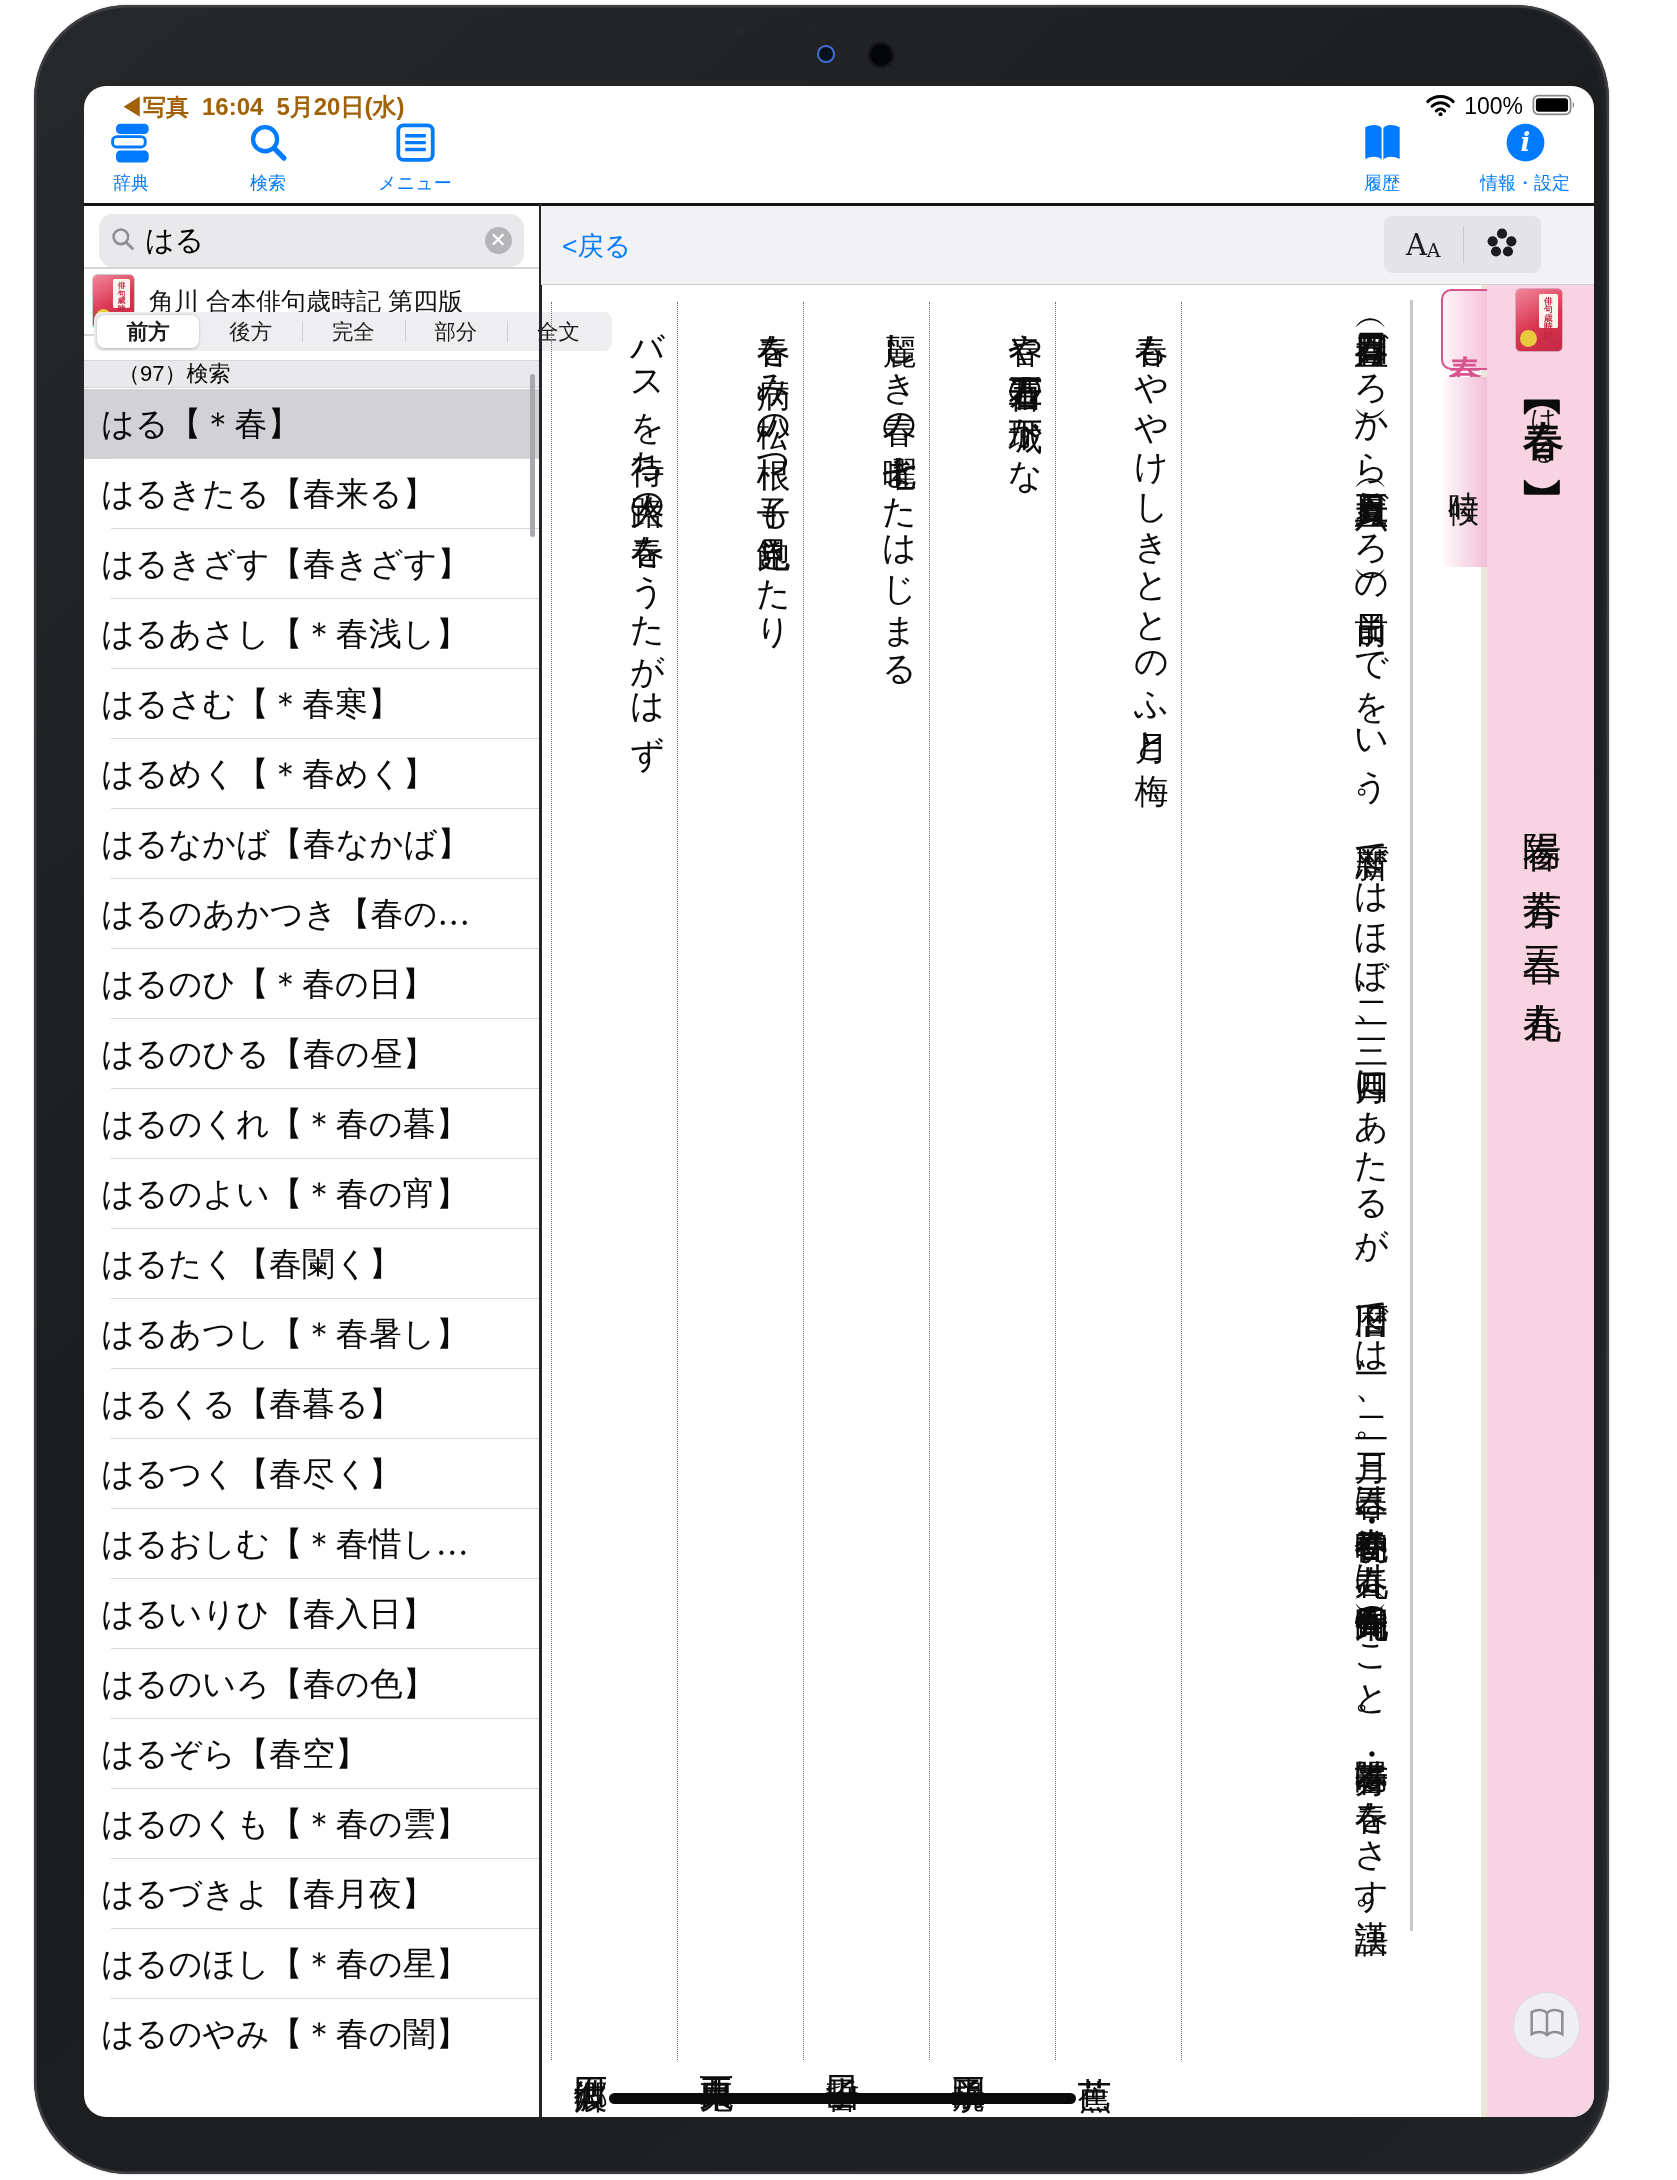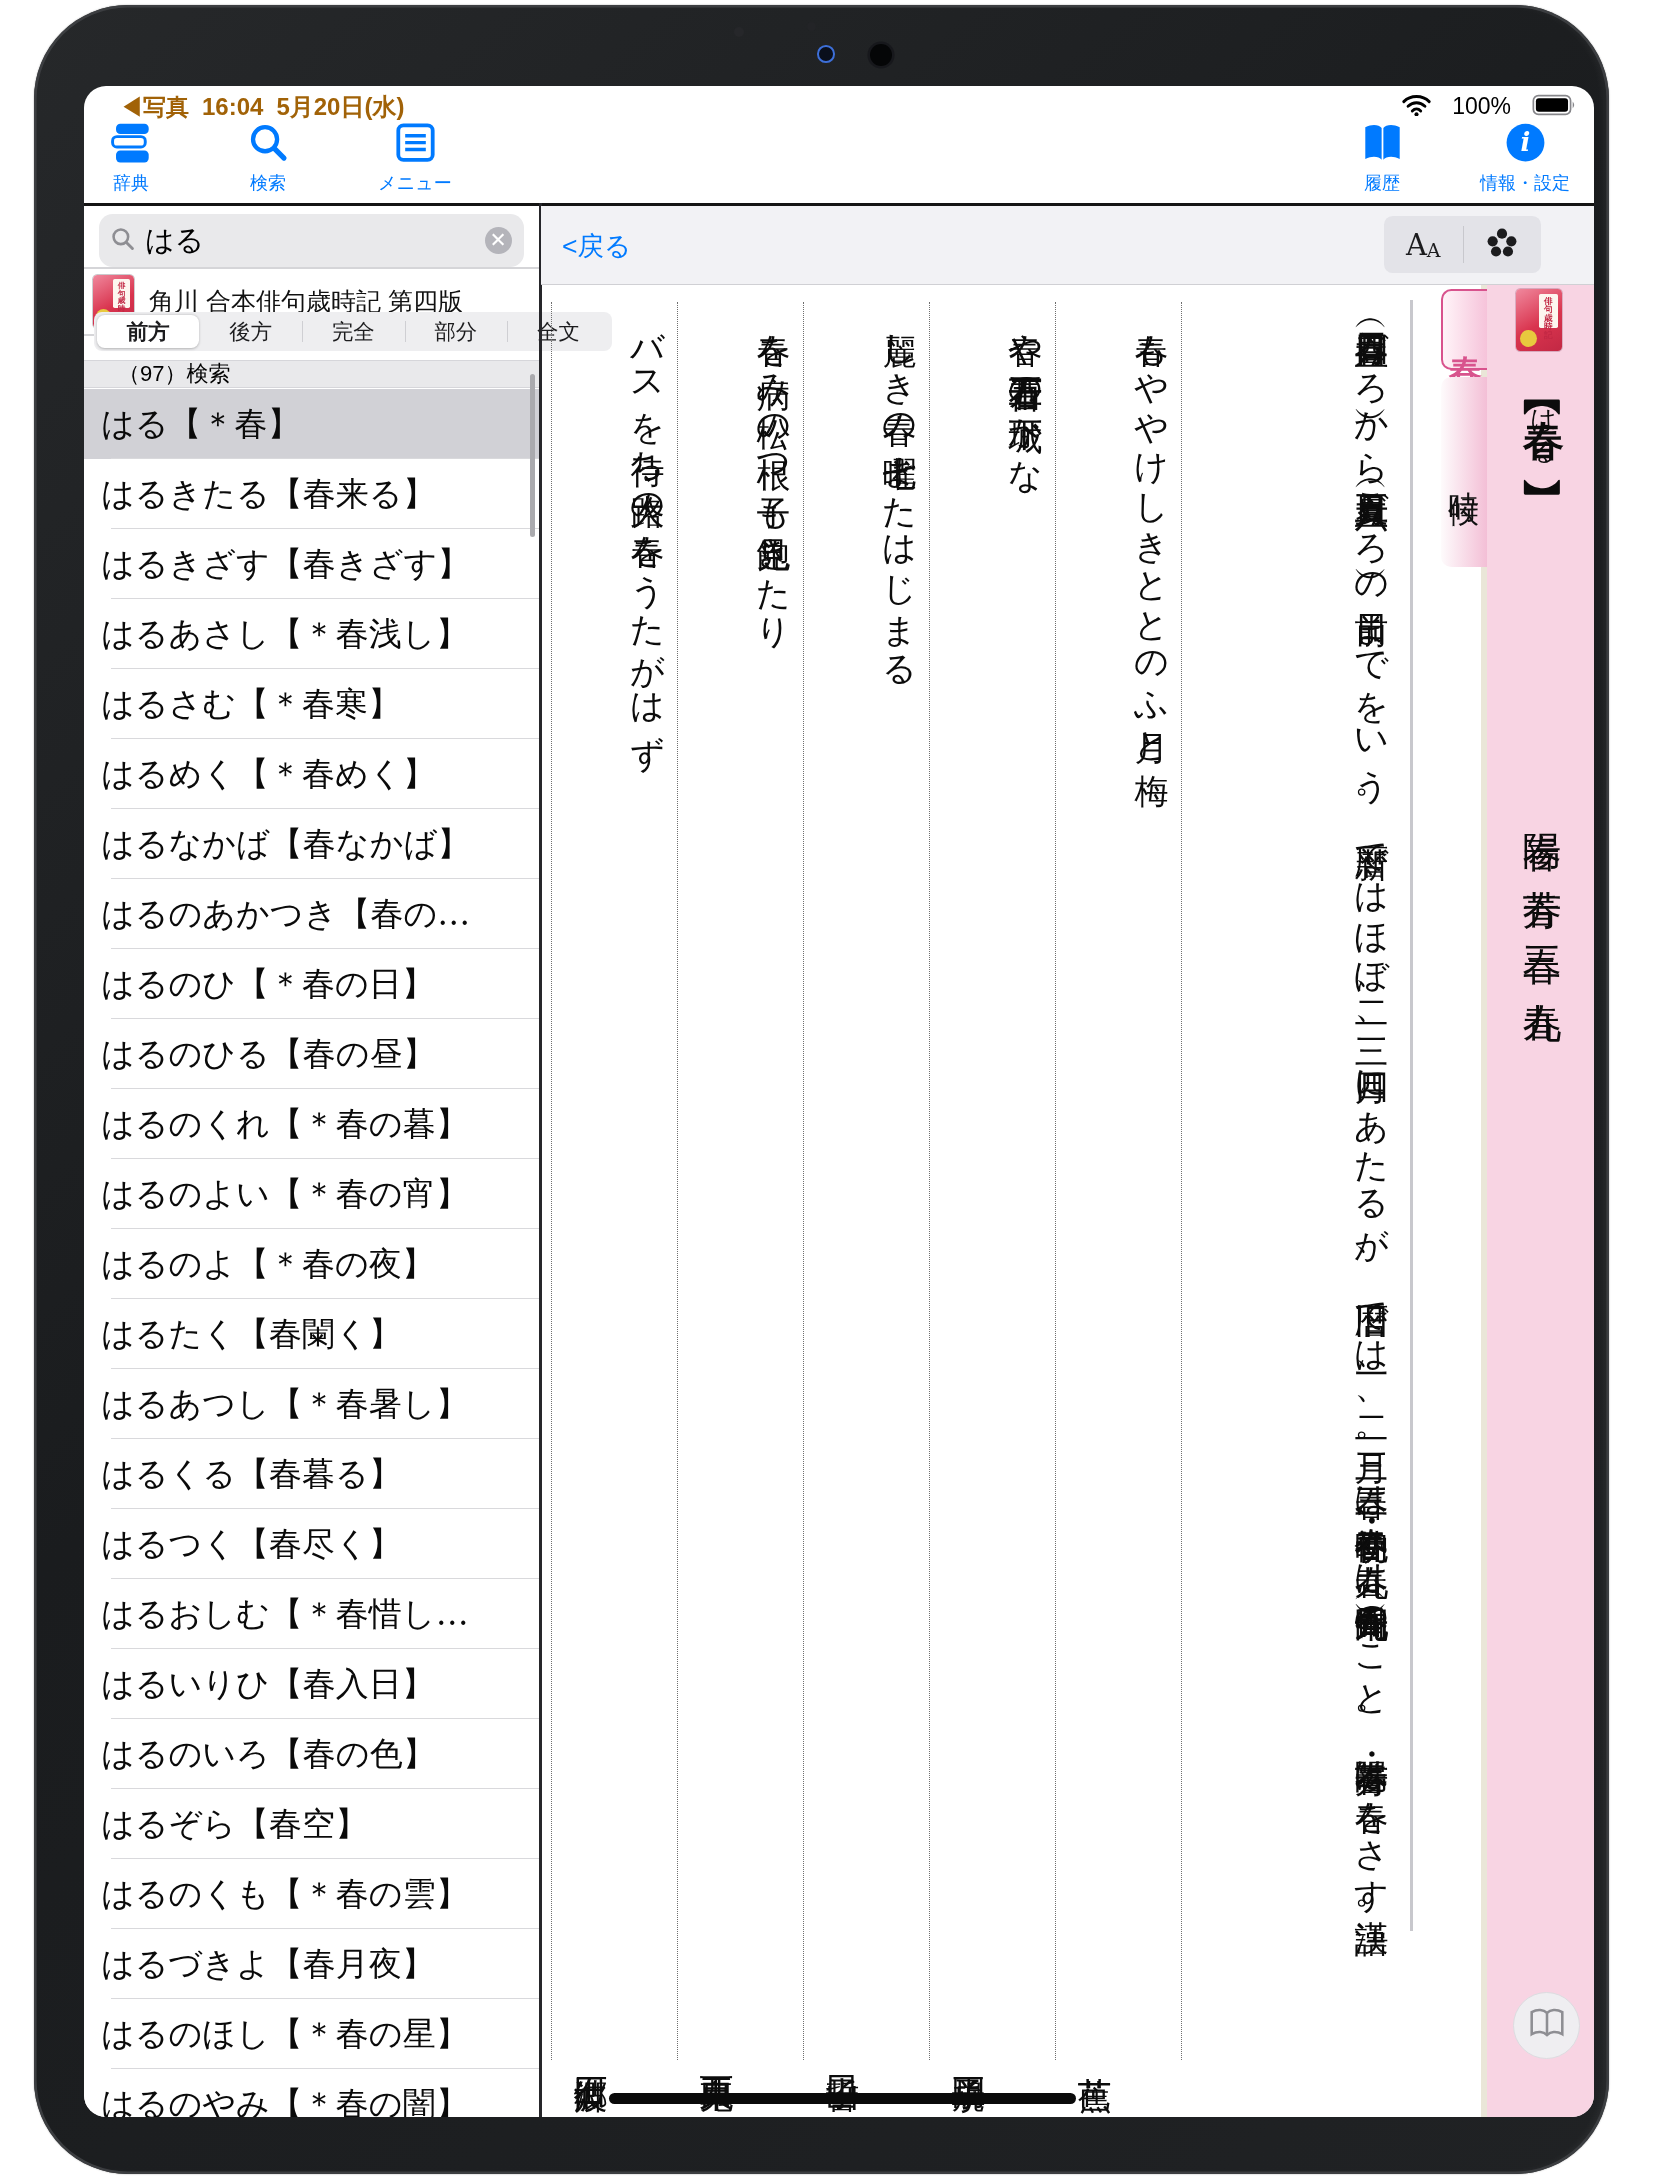--- a/index.html
+++ b/index.html
@@ -11,21 +11,21 @@
   .cam-dot{position:absolute;border-radius:50%;}
   .screen{position:absolute;left:84px;top:86px;width:1510px;height:2031px;border-radius:22px;
           background:#fff;overflow:hidden;}
   .abs{position:absolute;}
 
   
   .sb-left{left:36px;top:5.1px;display:flex;gap:13px;align-items:baseline;color:#a16207;}
   .sb-app{font-size:23px;font-weight:700;}
   .sb-time{font-size:24px;font-weight:700;}
   .sb-date{font-size:24px;font-weight:600;}
-  .sb-right{right:17px;top:6.8px;display:flex;gap:21px;align-items:center;text-align:center;}
+  .sb-right{right:17px;top:6.8px;display:flex;gap:9px;align-items:center;text-align:center;}
   .sb-batt-txt{font-size:23px;font-weight:500;color:#000;}
 
   
   .tb-btn{top:36px;width:128px;height:74px;display:flex;flex-direction:column;align-items:center;
           justify-content:flex-start;color:#007AFF;}
   .tb-btn .lab{font-size:18px;margin-top:3.4px;white-space:nowrap;color:#007AFF;}
   .topline{left:0;top:117px;width:1510px;height:2.6px;background:#141414;}
 
   
   .search-field{left:14.6px;top:128px;width:425px;height:53px;border-radius:13.7px;background:#e9e9eb;
@@ -256,23 +256,20 @@
         <div class="row">
           <span>はるのひる【春の昼】</span>
         </div>
         <div class="row">
           <span>はるのくれ【＊春の暮】</span>
         </div>
         <div class="row">
           <span>はるのよい【＊春の宵】</span>
         </div>
         <div class="row">
-          <span>はるのよ【＊春の夜】</span>
-        </div>
-        <div class="row">
           <span>はるたく【春闌く】</span>
         </div>
         <div class="row">
           <span>はるあつし【＊春暑し】</span>
         </div>
         <div class="row">
           <span>はるくる【春暮る】</span>
         </div>
         <div class="row">
           <span>はるつく【春尽く】</span>

